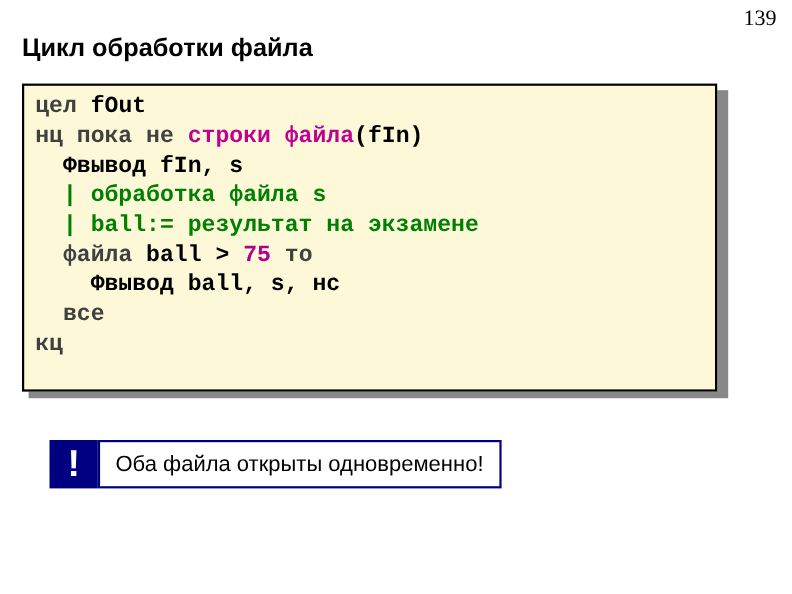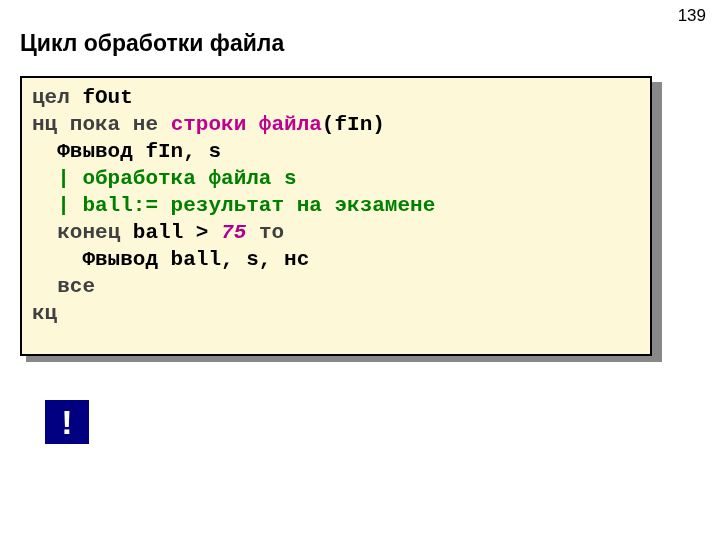--- a/index.html
+++ b/index.html
@@ -9,22 +9,23 @@
     height: 540px;
     background: #ffffff;
     font-family: Arial, Helvetica, sans-serif;
     position: relative;
     overflow: hidden;
   }
   .page-num {
     position: absolute;
     top: 6px;
     right: 14px;
-    font-size: 17px;
+    font-size: 20px;
     color: #000;
+    font-family: Liberation Serif, serif;
   }
   .title {
     position: absolute;
     top: 30px;
     left: 20px;
     font-size: 23px;
     font-weight: bold;
     color: #000;
   }
   .code-shadow {
@@ -48,21 +49,21 @@
     font-family: "Courier New", Courier, monospace;
     font-size: 21px;
     line-height: 27px;
     font-weight: bold;
     color: #000;
     white-space: pre;
   }
   .kw { color: #404040; }
   .fn { color: #c00090; }
   .cm { color: #008000; }
-  .num { color: #b00090; font-style: italic; }
+  .num { color: #b00090; }
   .note-wrap {
     position: absolute;
     top: 400px;
     left: 45px;
     display: flex;
     align-items: stretch;
   }
   .note-bang {
     width: 44px;
     height: 44px;
@@ -91,20 +92,21 @@
 
 <div class="page-num">139</div>
 <div class="title">Цикл обработки файла</div>
 
 <div class="code-shadow"></div>
 <div class="code-box"><span><span class="kw">цел</span><span> fOut</span></span>
 <span><span class="kw">нц пока не</span><span class="fn"> строки файла</span><span>(fIn)</span></span>
 <span>  Фвывод fIn, s</span>
 <span class="cm">  | обработка файла s</span>
 <span class="cm">  | ball:= результат на экзамене</span>
-<span><span>  </span><span class="kw">конец</span><span> ball &gt; </span><span class="num">75</span><span> </span><span class="kw">то</span></span>
+<span><span>  </span><span class="kw">файла</span><span> ball &gt; </span><span class="num">75</span><span> </span><span class="kw">то</span></span>
 <span>    Фвывод ball, s, нс</span>
 <span class="kw">  все</span>
 <span class="kw">кц</span></div>
 
 <div class="note-wrap">
   <div class="note-bang">!</div>
+  <div class="note-text">Оба файла открыты одновременно!</div>
 </div>
 
 </body></html>

